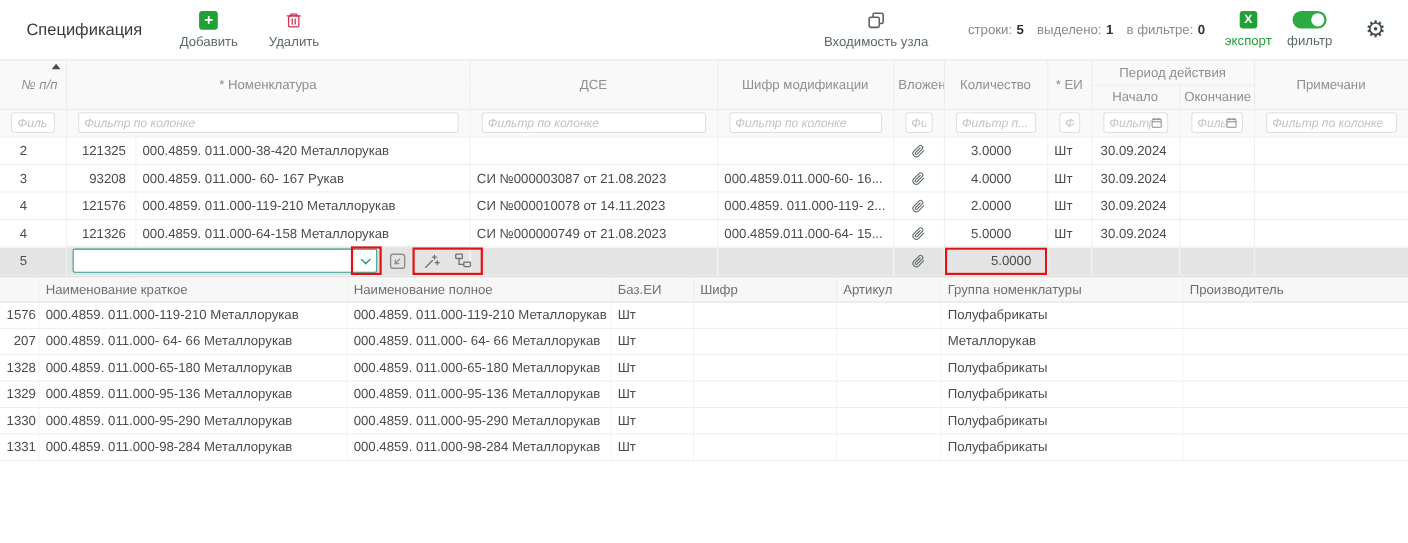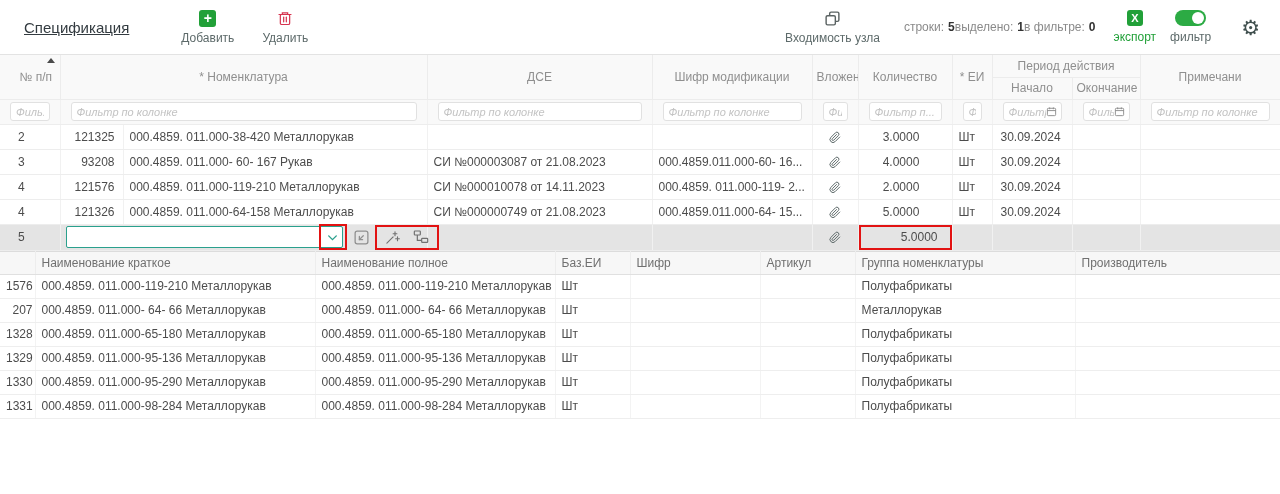--- a/index.html
+++ b/index.html
@@ -2,49 +2,49 @@
 <html><head>
 <meta charset="utf-8">
 <style>
   * { margin:0; padding:0; box-sizing:border-box; }
   html,body { width:1280px; height:494px; overflow:hidden; background:#fff;
     font-family:"Liberation Sans", sans-serif; }
 
   
   .toolbar { height:55px; display:flex; align-items:center; padding:0 20px 0 24px;
     border-bottom:1px solid #e3e3e3; background:#fff; }
-  .tb-title { font-size:15px; color:#333b40; margin-right:52px;text-decoration:underline; }
+  .tb-title { font-size:15px; color:#333b40; margin-right:34px; }
   .tb-btn { display:flex; flex-direction:column; align-items:center; gap:4px;
     cursor:pointer; margin-right:28px; }
   .tb-lbl { font-size:12px; color:#5d6a6a; white-space:nowrap;text-align:right; }
   .tb-lbl.green { color:#21a038; }
   .plus-ic { width:17px; height:17px; background:#21a038; color:#fff; border-radius:3px;
     font-size:14px; font-weight:bold; line-height:16px; text-align:center; }
   .xls-ic { width:16px; height:16px; background:#21a038; color:#fff; border-radius:3px;
     font-size:11px; font-weight:bold; line-height:16px; text-align:center; }
   .tb-right { margin-left:auto; display:flex; align-items:center; }
   .tb-right .tb-btn { margin-right:0; }
   .stats { display:flex; align-items:center; font-size:12px; margin:0 18px 0 24px; white-space:nowrap; }
-  .st-lbl { color:#8a8a8a; }
+  .st-lbl { color:#8a8a8a; margin-left:12px; }
   .st-val { color:#333; font-weight:bold; margin-left:4px; }
   .toggle { width:31px; height:16px; border-radius:9px; background:#2cab44; position:relative; display:inline-block; }
   .knob { position:absolute; right:2px; top:2px; width:12px; height:12px; border-radius:50%; background:#fff; }
   .gear { font-size:21px; color:#41504f; margin-left:30px; cursor:pointer; line-height:1; }
   .tb-gap { width:14px; }
 
   
   table { border-collapse:collapse; table-layout:fixed; width:1280px; }
   th, td { white-space:nowrap; overflow:hidden; }
 
   
   .top-grid thead th { background:#f9f9f9; font-weight:400; font-size:12px; color:#8f8f8f;
     border-right:1px solid #ececec; border-bottom:1px solid #ececec; text-align:center;
     vertical-align:middle; padding:2px 4px; }
   .top-grid thead tr.hrow th { height:22px; }
-  .h-num { text-align:center; padding-left:16px !important; position:relative; }
+  .h-num { text-align:center; padding-left:16px !important; position:relative;font-style:italic; }
   .tri { position:absolute; top:3px; right:5px; width:0; height:0;
     border-left:4px solid transparent; border-right:4px solid transparent;
     border-bottom:5px solid #4a4a4a; }
   .h-left { text-align:left !important; }
   .h-group { border-bottom:1px solid #ececec; }
 
   .frow td { background:#f9f9f9; height:24px; padding:2px 0; border-right:1px solid #ececec;
     border-bottom:1px solid #e2e2e2; vertical-align:middle; }
   .fin { display:block; width:calc(100% - 8px); margin:0 4px; height:19px;
     border:1px solid #e1e1e1; border-radius:3px; background:#fff; outline:none;

